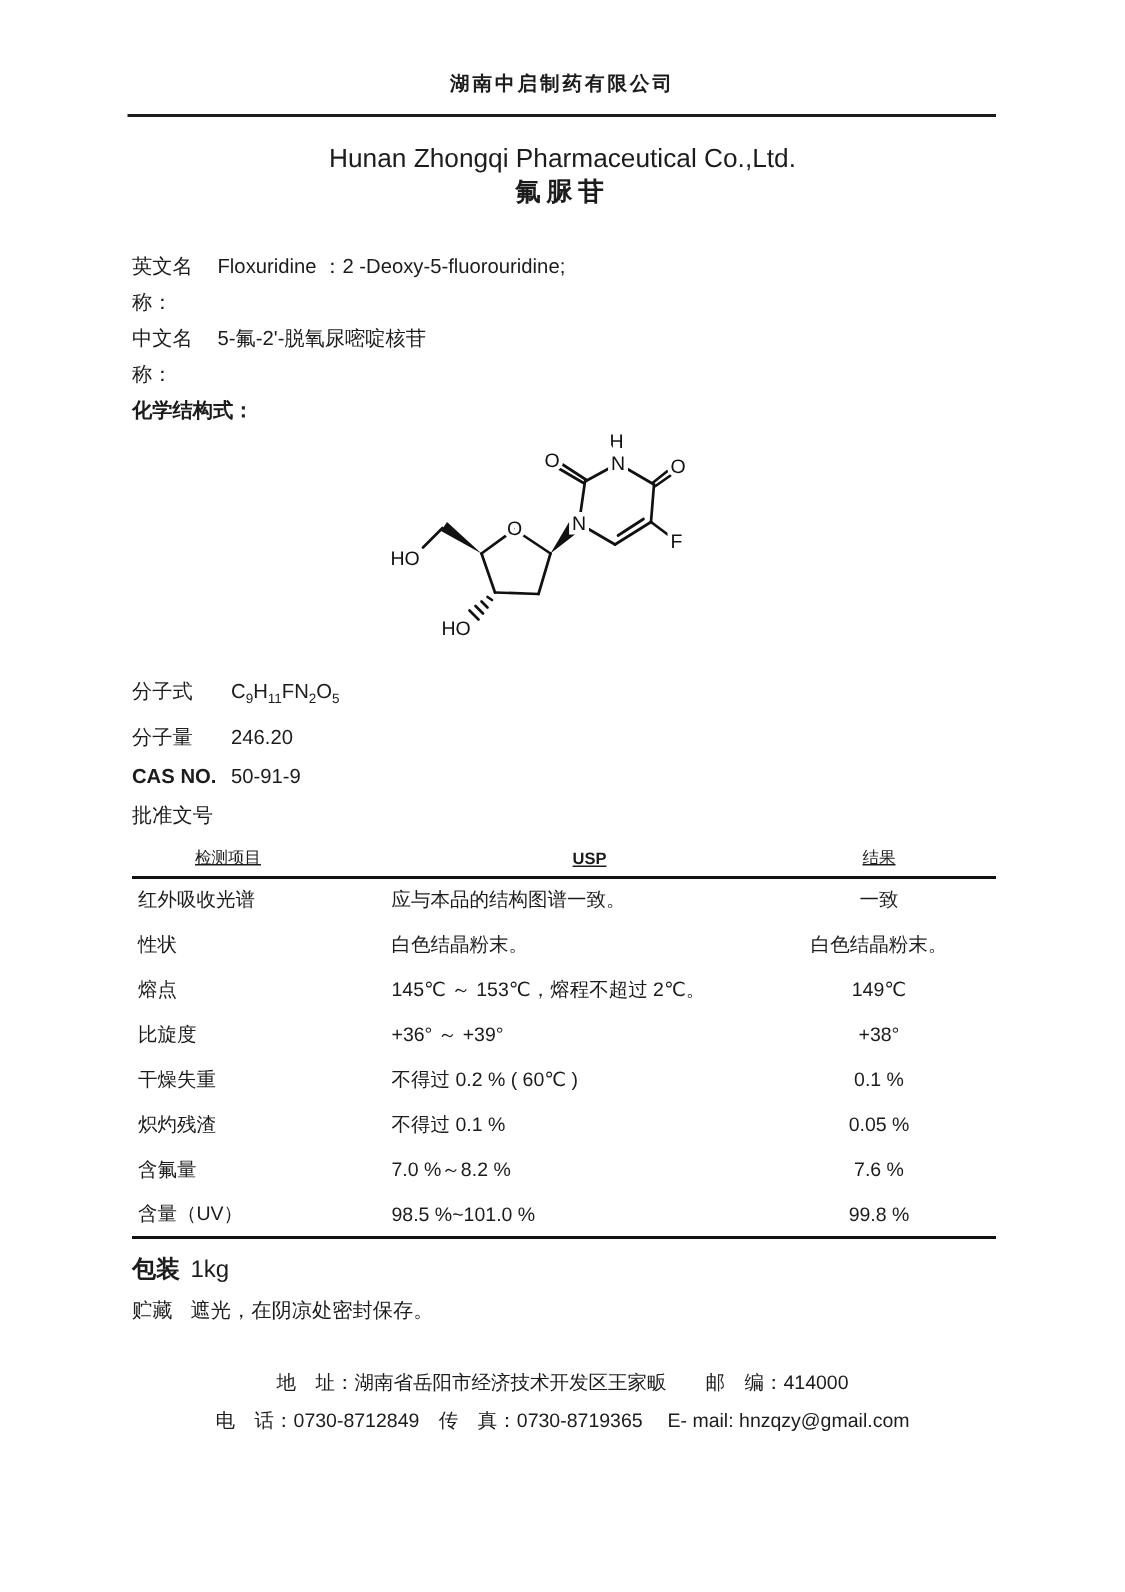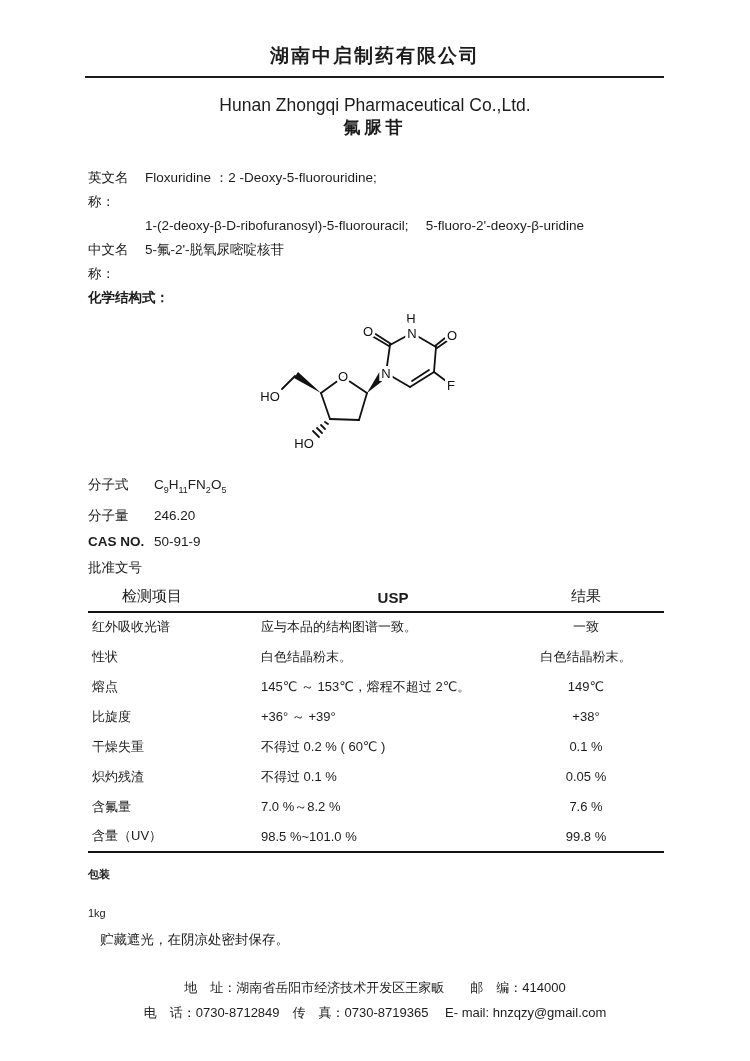--- a/index.html
+++ b/index.html
@@ -1,72 +1,69 @@
 <!DOCTYPE html>
 <html><head>
 <meta charset="utf-8">
 <style>
   html,body{margin:0;padding:0;background:#ffffff;}
   .page{
     position:relative;width:750px;height:1061px;background:#fff;
     font-family:"Liberation Sans","DejaVu Sans",sans-serif;color:#1c1c1c;
     overflow:hidden;
   }
-  .company-cn{padding-top:44px;text-align:center;font-size:19px;font-weight:bold;line-height:24px;letter-spacing:2px;}
+  .company-cn{padding-top:44px;text-align:center;font-size:13px;font-weight:bold;line-height:24px;letter-spacing:2px;}
   .header-rule{margin:8px 0 0 85px;width:579px;border:none;border-top:2px solid #1c1c1c;height:0;}
   .company-en{margin-top:16px;text-align:center;font-size:17.5px;line-height:22px;}
   .product-title{text-align:center;font-size:17px;line-height:24px;letter-spacing:4px;font-weight:600;}
   .name-block{margin:26px 0 0 88px;font-size:13.5px;}
   .name-line{display:flex;line-height:24px;}
   .name-label{flex:0 0 57px;}
   .indent{padding-left:57px;}
   .bold{font-weight:bold;}
   .structure-svg{display:block;margin:-14px 0 0 222px;}
   .atom{font-size:13px;fill:#111;paint-order:stroke;stroke:#ffffff;stroke-width:6px;font-family:"Liberation Sans","DejaVu Sans",sans-serif;}
   .bond{stroke:#111;stroke-width:1.8;stroke-linecap:round;fill:none;}
   .wedge{fill:#111;stroke:none;}
   .info-block{margin:4px 0 0 88px;font-size:13.5px;}
   .info-row{display:flex;line-height:26px;}
   .info-label{flex:0 0 66px;}
   sub{font-size:9px;}
   table.spec{border-collapse:collapse;width:576px;margin:6px 0 0 88px;border-bottom:2px solid #111;}
   table.spec col.c1{width:152px;} table.spec col.c2{width:268px;} table.spec col.c3{width:156px;}
   table.spec thead tr{border-bottom:2px solid #111;height:22px;}
-  table.spec th{font-size:15px;font-weight:normal;vertical-align:bottom;padding:0 0 5px 0;}
+  table.spec th{font-size:11px;font-weight:normal;vertical-align:bottom;padding:0 0 5px 0;text-decoration:underline;}
   table.spec th.th-item{padding-right:24px;}
   table.spec th.th-usp{font-weight:bold;padding-left:38px;}
   table.spec tbody tr{height:30px;}
   table.spec td{font-size:13px;vertical-align:middle;padding:0;}
   table.spec td.c-item{padding-left:4px;}
   table.spec td.c-usp{padding-left:21px;}
   table.spec td.c-result{text-align:center;}
-  .pack-row{display:flex;margin:12px 0 0 88px;font-size:11px;line-height:18px;flex-direction:column;}
+  .pack-row{display:flex;margin:12px 0 0 88px;font-size:16px;line-height:18px;}
   .pack-label{flex:0 0 39px;font-weight:bold;}
   .storage-row{display:flex;margin:9px 0 0 88px;font-size:13.5px;line-height:18px;}
-  .storage-label{flex:0 0 39px;text-align:right;}
+  .storage-label{flex:0 0 39px;}
   .footer{margin-top:26px;text-align:center;font-size:13px;line-height:25px;}
 </style>
 </head>
 <body>
 
 <div class="page">
 
   <div class="company-cn">湖南中启制药有限公司</div>
   <hr class="header-rule">
   <div class="company-en">Hunan Zhongqi Pharmaceutical Co.,Ltd.</div>
 
   <div class="product-title">氟脲苷</div>
 
   <div class="name-block">
     <div class="name-line">
       <span class="name-label">英文名称：</span>
       <span>Floxuridine ：2 -Deoxy-5-fluorouridine;</span>
-    </div>
-    <div class="name-line indent">
-      <span>1-(2-deoxy-β-D-ribofuranosyl)-5-fluorouracil;　 5-fluoro-2'-deoxy-β-uridine</span>
     </div>
     <div class="name-line">
       <span class="name-label">中文名称：</span>
       <span>5-氟-2'-脱氧尿嘧啶核苷</span>
     </div>
     <div class="name-line bold">化学结构式：</div>
   </div>
 
   <svg class="structure-svg" width="310" height="172" viewBox="0 0 310 172" xmlns="http://www.w3.org/2000/svg">
     <g class="bond">

